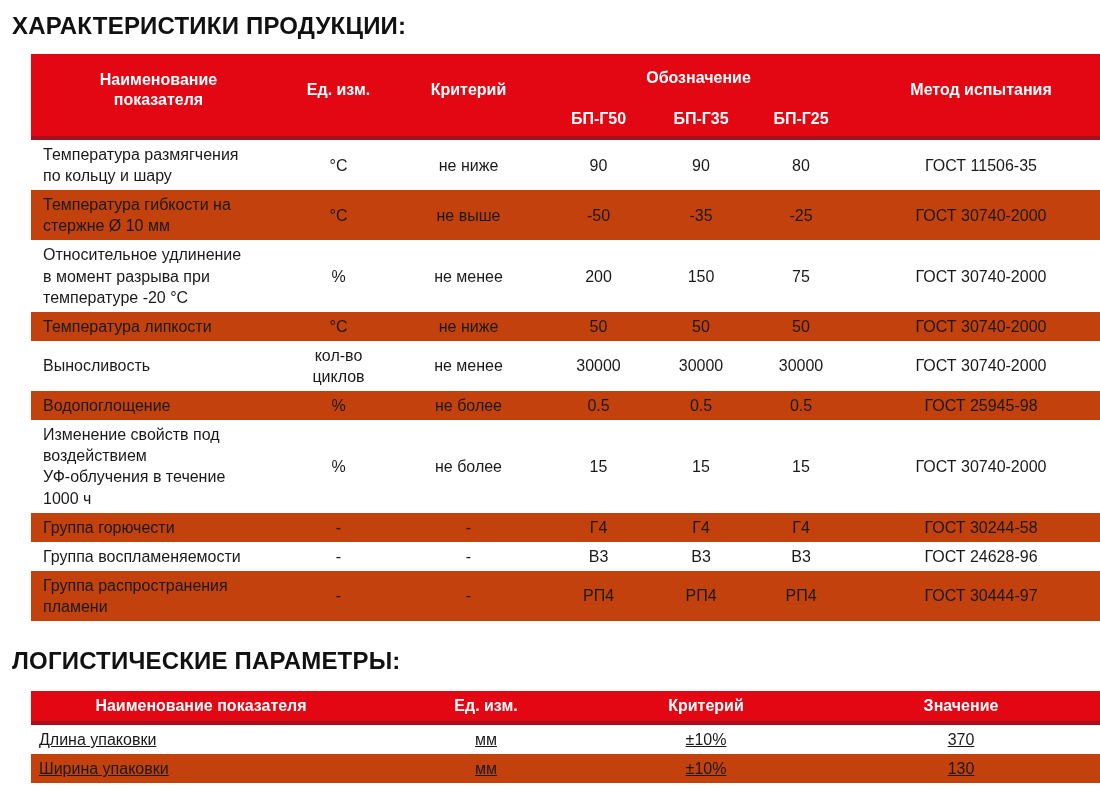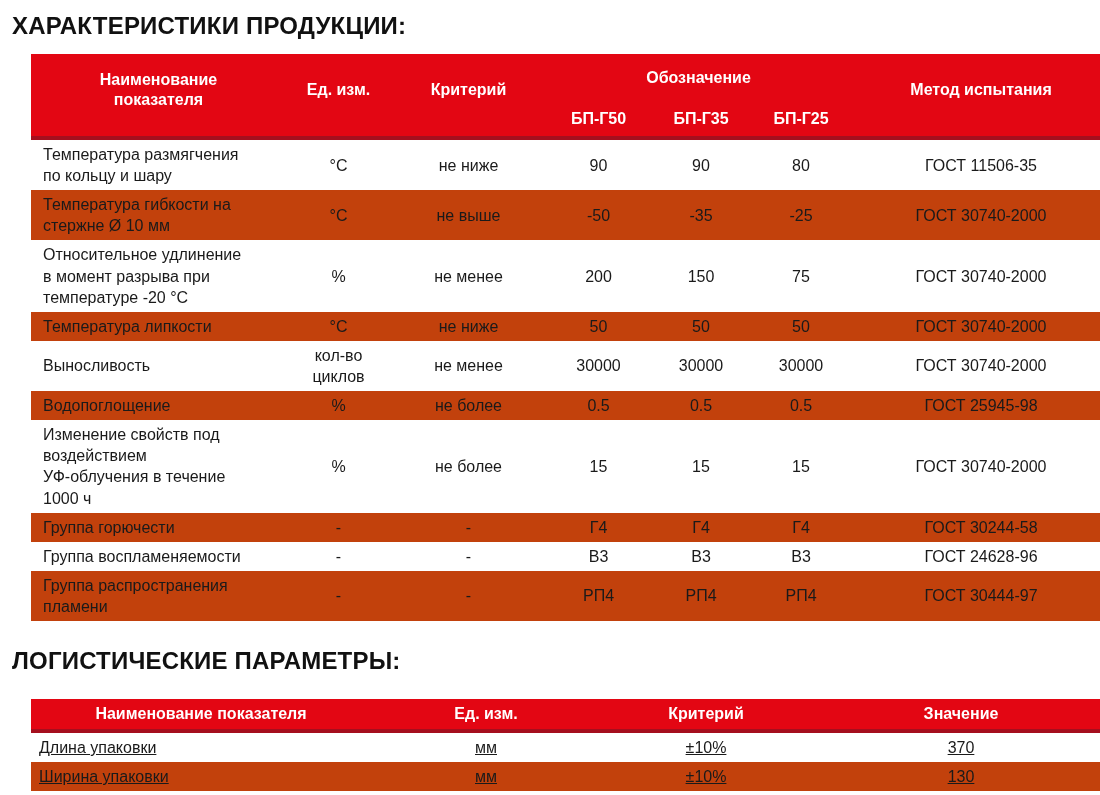--- a/index.html
+++ b/index.html
@@ -6,21 +6,21 @@
   body{
     width:1100px;height:795px;overflow:hidden;
     font-family:"Liberation Sans","DejaVu Sans",sans-serif;
     color:#1a1a1a;-webkit-font-smoothing:antialiased;
   }
   .page{padding:8px 10px 0 10px;}
   .section-title{
     font-size:24px;font-weight:bold;color:#111;
     margin:4px 0 14px 2px;letter-spacing:.2px;
   }
-  .section-title.second{margin:26px 0 24px 2px;}
+  .section-title.second{margin:26px 0 16px 2px;}
   table{
     border-collapse:collapse;table-layout:fixed;width:1080px;
     font-size:16px;
     margin-left:21px;
   }
   thead th{
     background:#e30613;color:#ffffff;font-weight:bold;
     text-align:center;vertical-align:middle;
     padding:2px 6px;white-space:pre-line;line-height:1.25;
   }

